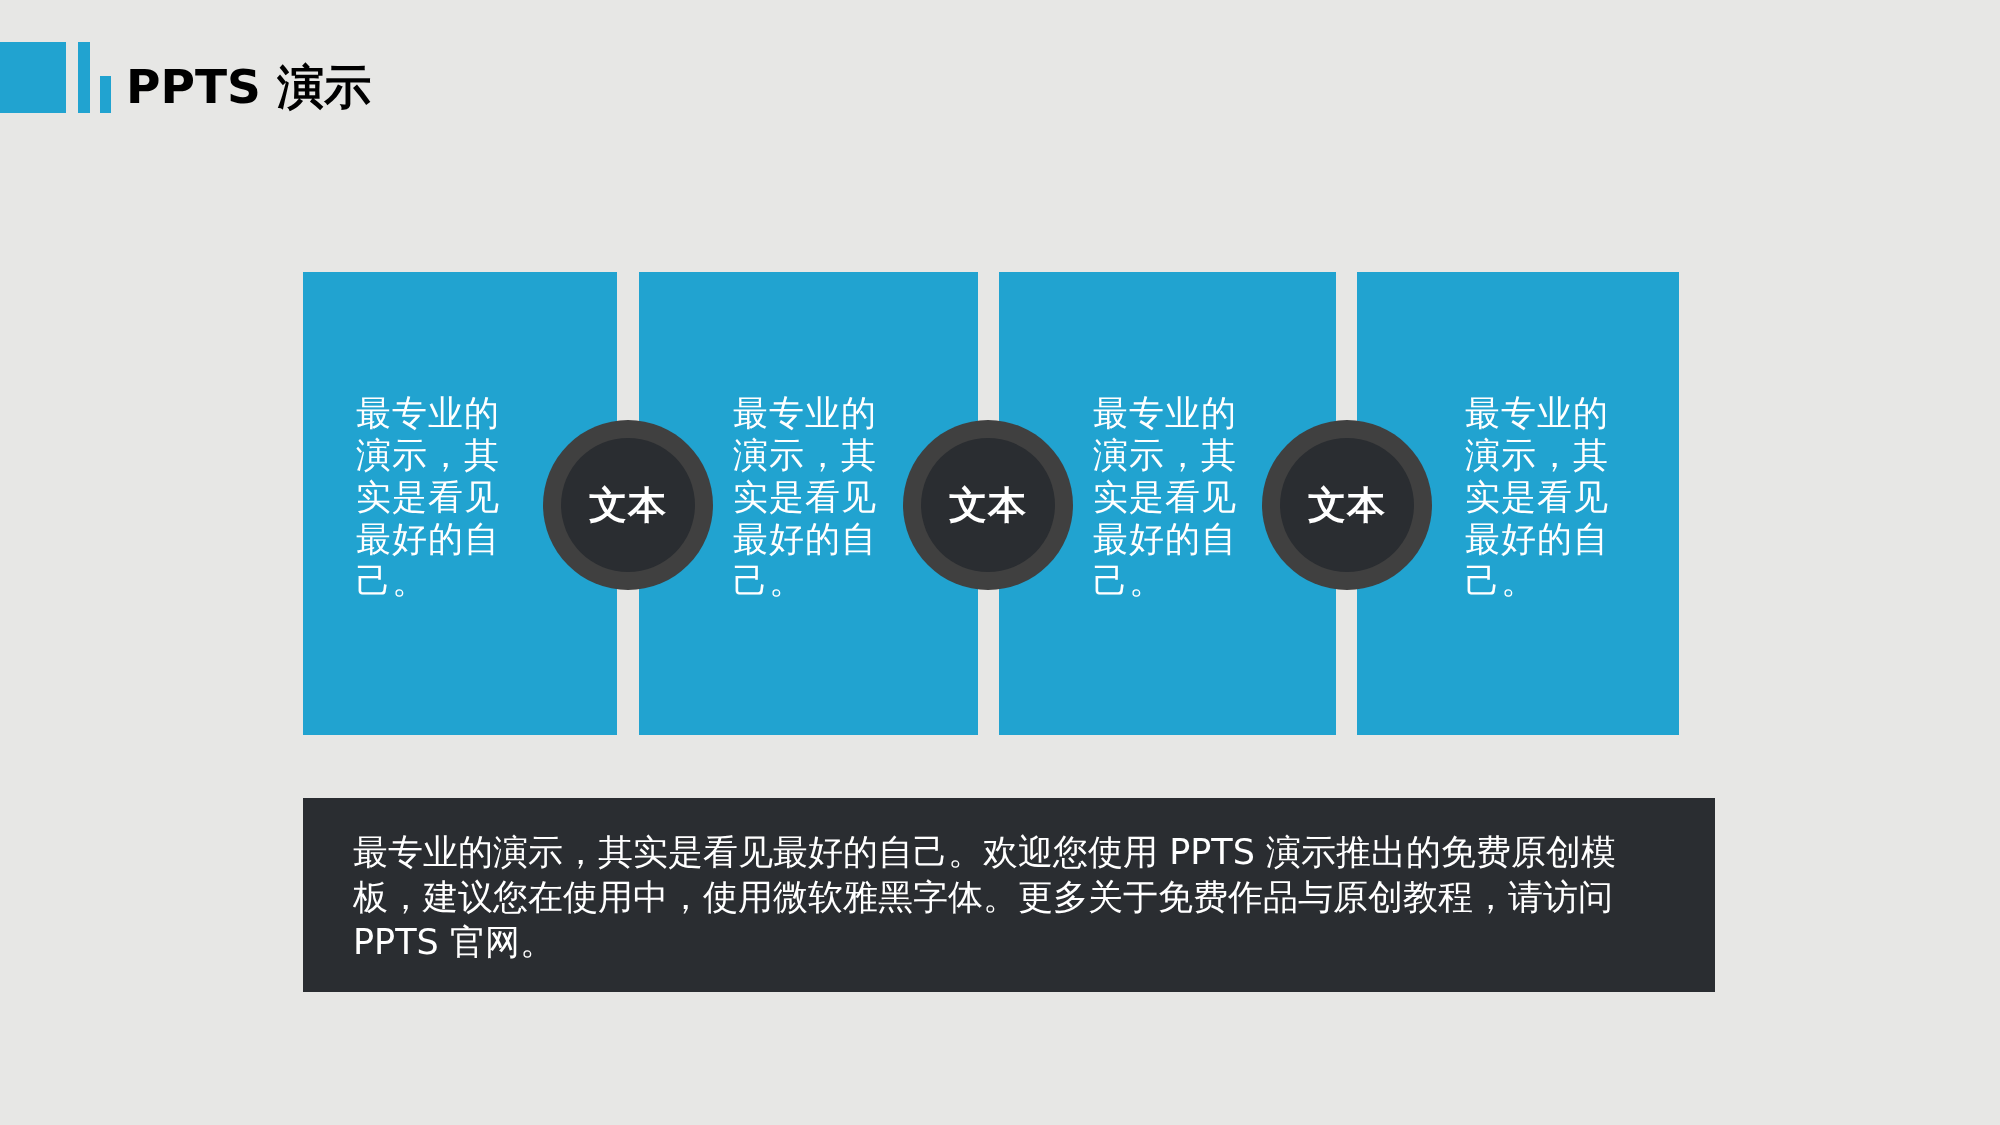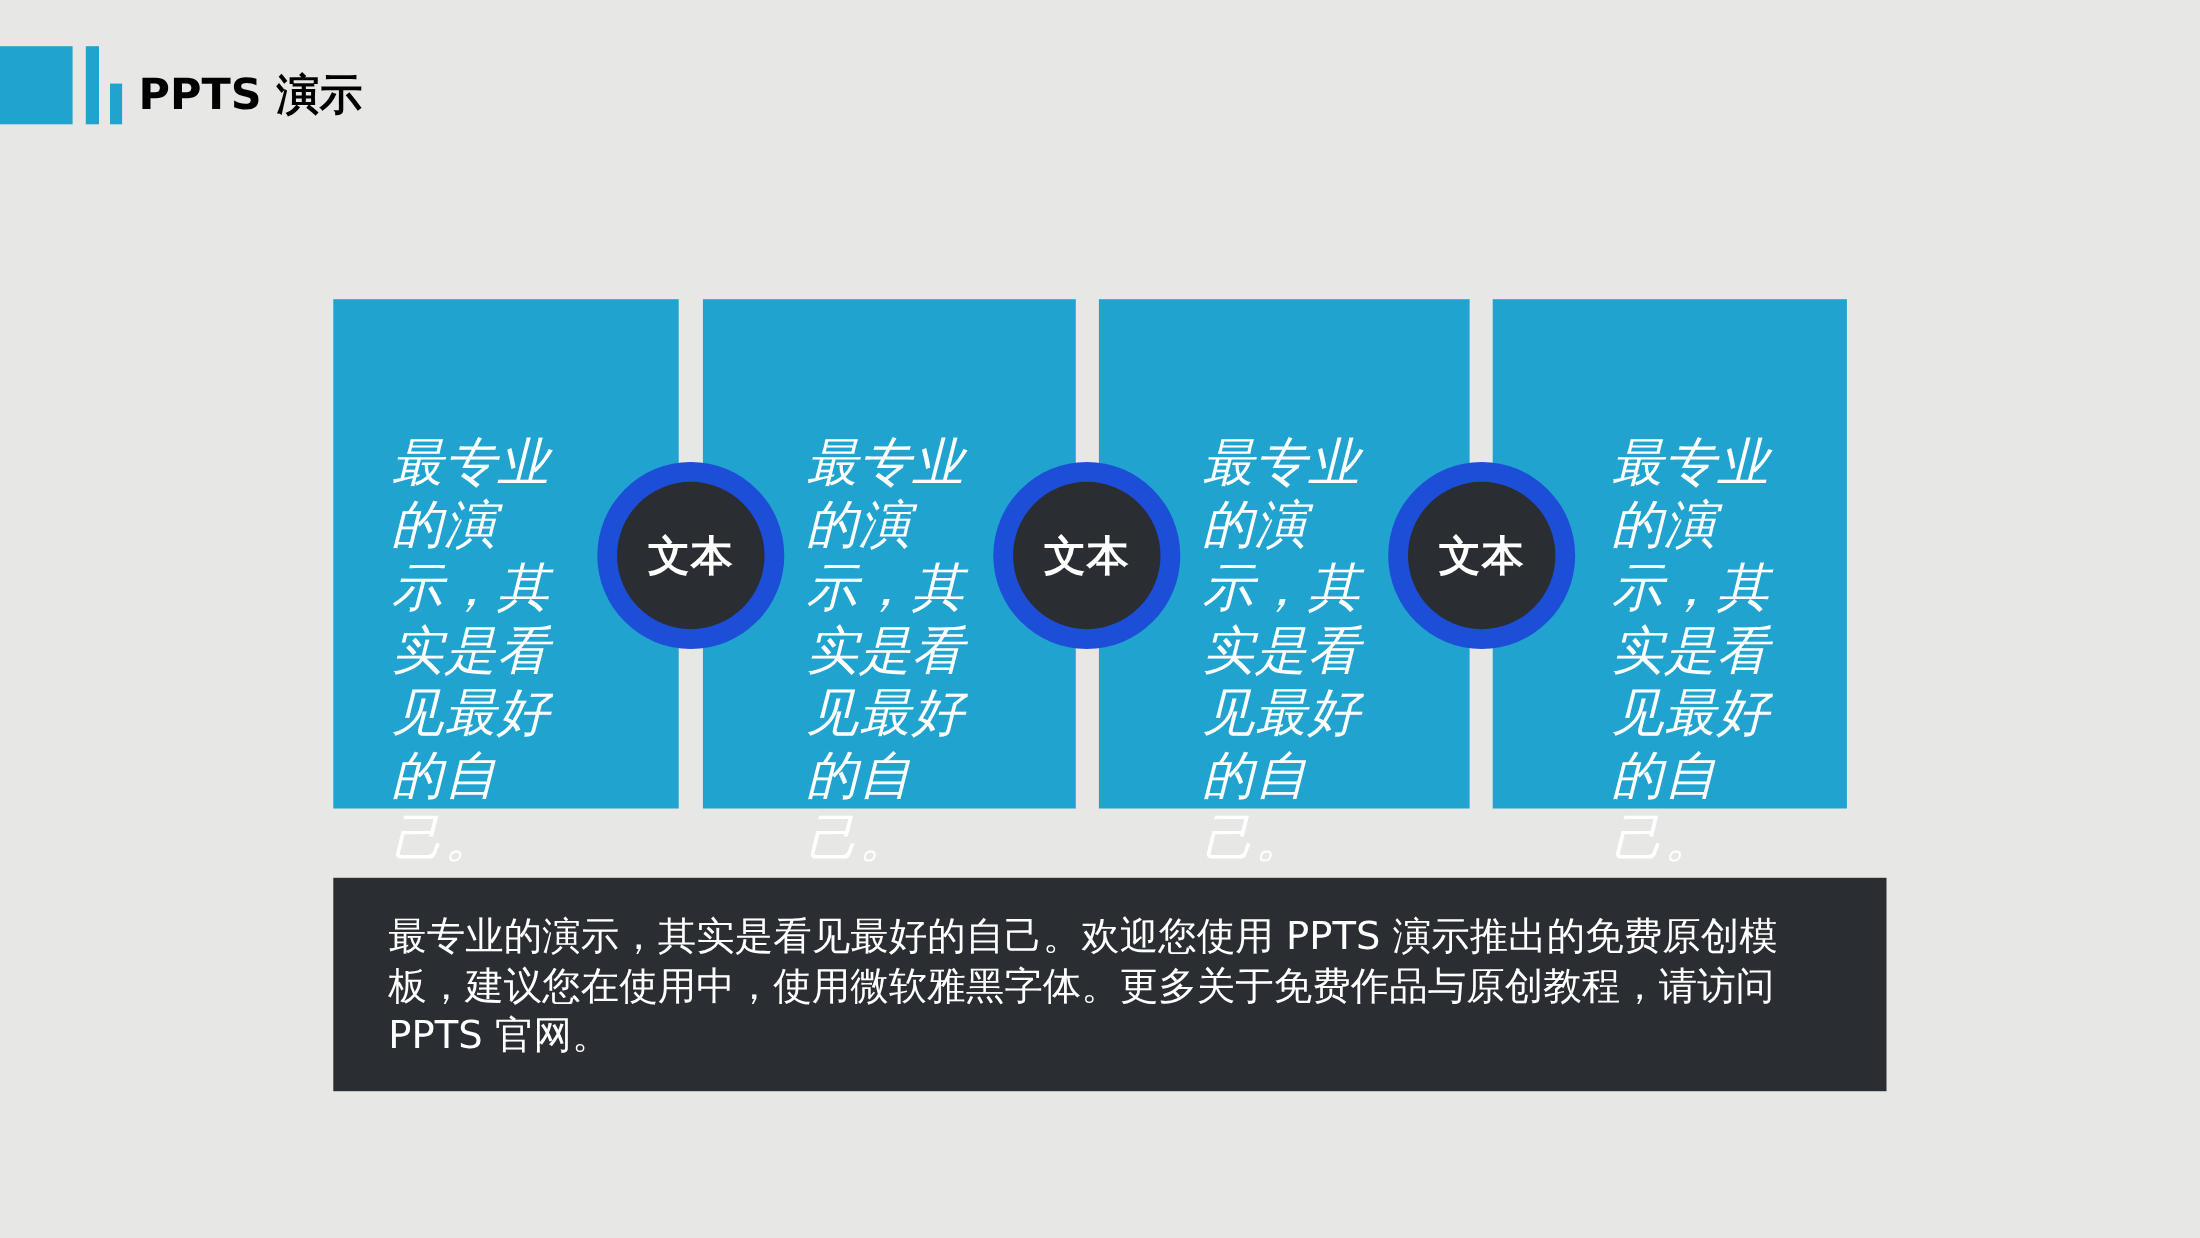--- a/index.html
+++ b/index.html
@@ -6,30 +6,30 @@
   body {
     width: 2000px; height: 1125px; position: relative; overflow: hidden;
     background: #e7e7e5;
     font-family: "DejaVu Sans", "Liberation Sans", sans-serif;
   }
   .abs { position: absolute; }
   .logo-block { left: 0; top: 42px; width: 66px; height: 71px; background: #21a3d0; }
   .logo-bar1 { left: 78px; top: 42px; width: 12px; height: 71px; background: #21a3d0; }
   .logo-bar2 { left: 100px; top: 76px; width: 11px; height: 37px; background: #21a3d0; }
   .title {
-    left: 126px; top: 58px; font-size: 39px; font-weight: bold; color: #000;
+    left: 126px; top: 58px; font-size: 47px; font-weight: bold; color: #000;
     line-height: 58px; white-space: nowrap;
   }
   .panel { top: 272px; height: 463px; background: #21a3d0; }
   .panel-text {
-    position: absolute; color: #fff; font-size: 47px; line-height: 57px;
-    width: 160px; word-break: break-all; letter-spacing: 1px; font-style: italic;
+    position: absolute; color: #fff; font-size: 35px; line-height: 42px;
+    width: 160px; word-break: break-all; letter-spacing: 1px;
   }
   .ring {
-    width: 170px; height: 170px; border-radius: 50%; background: #1d4ed8;
+    width: 170px; height: 170px; border-radius: 50%; background: #404040;
     display: flex; align-items: center; justify-content: center;
   }
   .dot {
     width: 134px; height: 134px; border-radius: 50%; background: #2a2d31;
     display: flex; align-items: center; justify-content: center;
     color: #fff; font-size: 38px; font-weight: bold; letter-spacing: 1px;
   }
   .desc-box {
     left: 303px; top: 798px; width: 1376px; height: 194px; background: #2a2d31; padding-left: 36px;
   }

